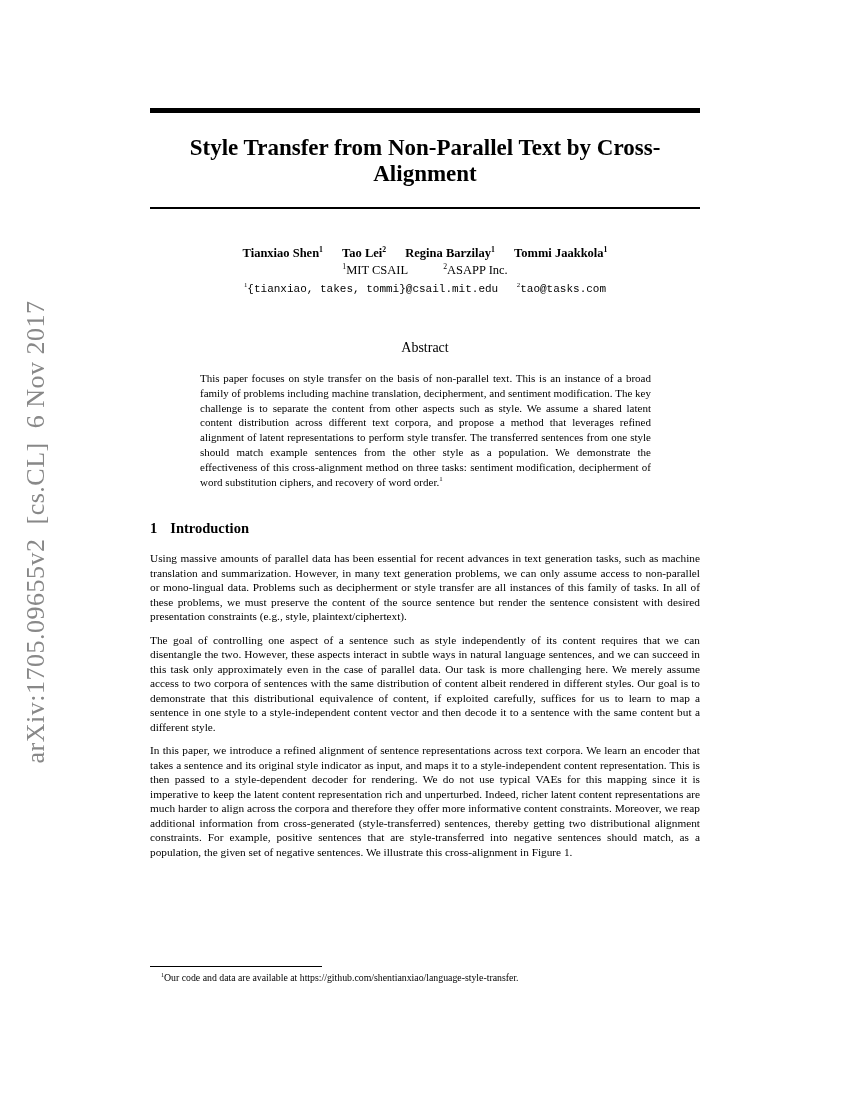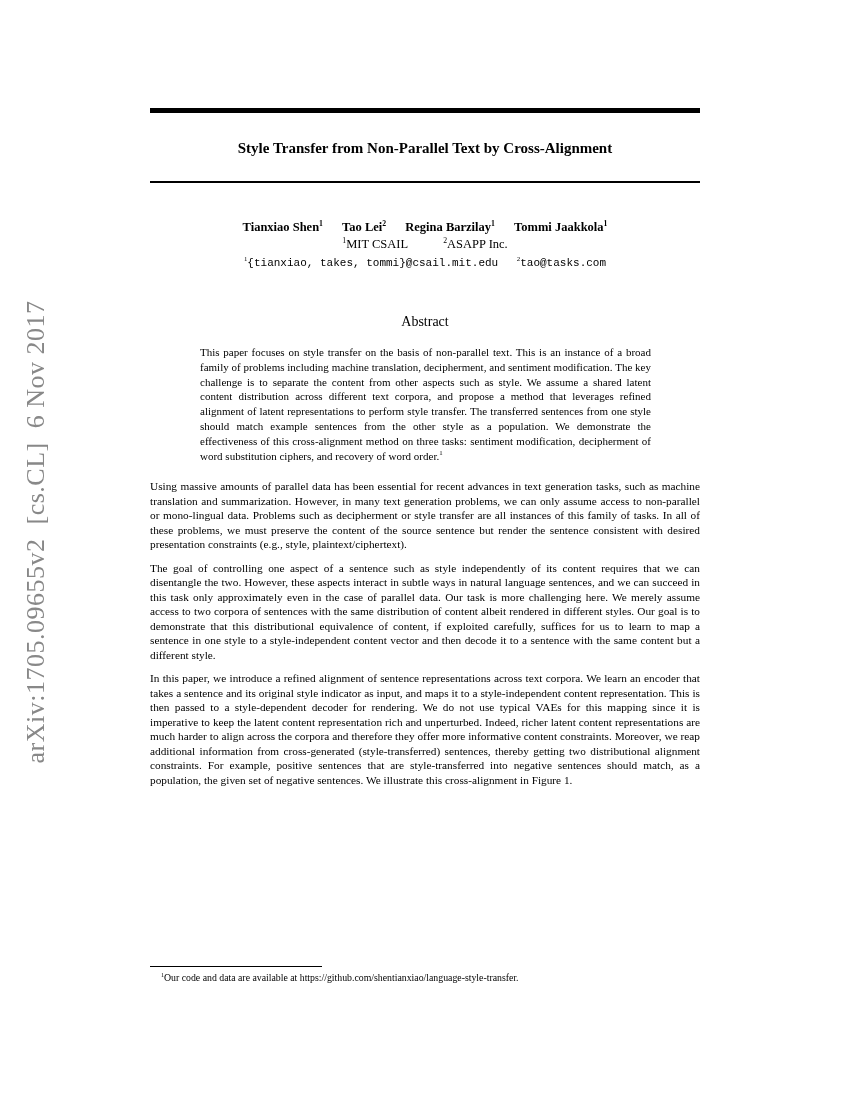--- a/index.html
+++ b/index.html
@@ -40,21 +40,21 @@
   }
   .rule-thin {
     margin-top: 20px;
     height: 2px;
     background: #000000;
   }
   h1.title {
     margin: 22px auto 0 auto;
     max-width: 480px;
     text-align: center;
-    font-size: 15px;
+    font-size: 23px;
     line-height: 26px;
     font-weight: bold;
   }
   sup {
     font-size: 0.62em;
     line-height: 0;
   }
   .authors {
     margin-top: 36px;
     text-align: center;
@@ -177,20 +177,23 @@
 
     <div class="emails">
       <span class="email-item"><sup>1</sup><span>{tianxiao, takes, tommi}@csail.mit.edu</span></span>
       <span class="email-item"><sup>2</sup><span>tao@tasks.com</span></span>
     </div>
 
     <div class="abstract-heading">Abstract</div>
 
     <div class="abstract-body"><span>This paper focuses on style transfer on the basis of non-parallel text. This is an instance of a broad family of problems including machine translation, decipherment, and sentiment modification. The key challenge is to separate the content from other aspects such as style. We assume a shared latent content distribution across different text corpora, and propose a method that leverages refined alignment of latent representations to perform style transfer. The transferred sentences from one style should match example sentences from the other style as a population. We demonstrate the effectiveness of this cross-alignment method on three tasks: sentiment modification, decipherment of word substitution ciphers, and recovery of word order.</span><sup>1</sup></div>
 
+    <div class="section-heading">
+      <span class="section-number">1</span><span>Introduction</span>
+    </div>
 
     <p class="body-para first">Using massive amounts of parallel data has been essential for recent advances in text generation tasks, such as machine translation and summarization. However, in many text generation problems, we can only assume access to non-parallel or mono-lingual data. Problems such as decipherment or style transfer are all instances of this family of tasks. In all of these problems, we must preserve the content of the source sentence but render the sentence consistent with desired presentation constraints (e.g., style, plaintext/ciphertext).</p>
     <p class="body-para">The goal of controlling one aspect of a sentence such as style independently of its content requires that we can disentangle the two. However, these aspects interact in subtle ways in natural language sentences, and we can succeed in this task only approximately even in the case of parallel data. Our task is more challenging here. We merely assume access to two corpora of sentences with the same distribution of content albeit rendered in different styles. Our goal is to demonstrate that this distributional equivalence of content, if exploited carefully, suffices for us to learn to map a sentence in one style to a style-independent content vector and then decode it to a sentence with the same content but a different style.</p>
     <p class="body-para">In this paper, we introduce a refined alignment of sentence representations across text corpora. We learn an encoder that takes a sentence and its original style indicator as input, and maps it to a style-independent content representation. This is then passed to a style-dependent decoder for rendering. We do not use typical VAEs for this mapping since it is imperative to keep the latent content representation rich and unperturbed. Indeed, richer latent content representations are much harder to align across the corpora and therefore they offer more informative content constraints. Moreover, we reap additional information from cross-generated (style-transferred) sentences, thereby getting two distributional alignment constraints. For example, positive sentences that are style-transferred into negative sentences should match, as a population, the given set of negative sentences. We illustrate this cross-alignment in Figure 1.</p>
 
   </div>
 
   <div class="footnote">
     <div class="footnote-rule"></div>
     <div class="footnote-text"><sup>1</sup><span>Our code and data are available at https://github.com/shentianxiao/language-style-transfer.</span></div>

